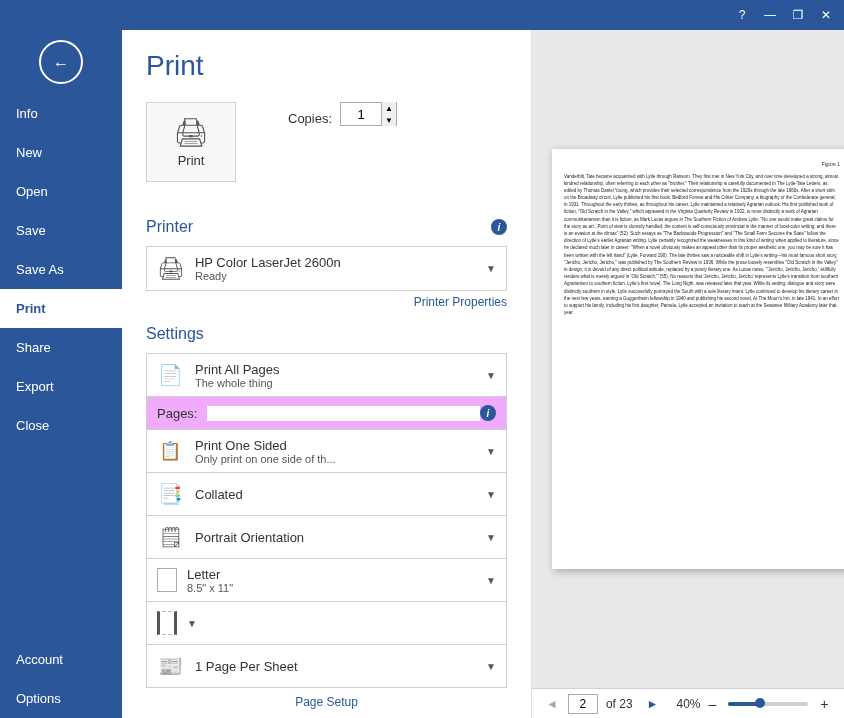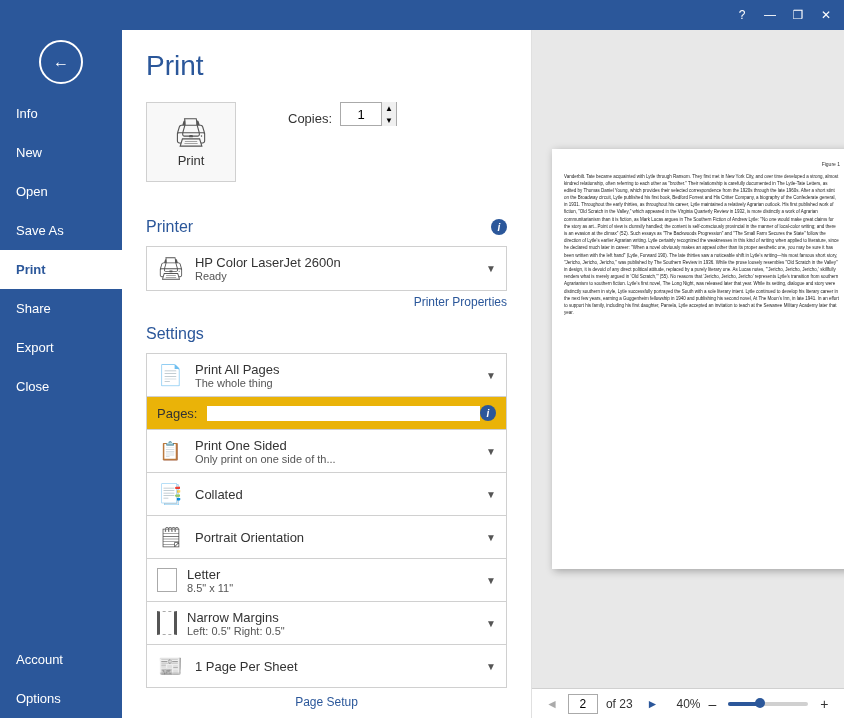--- a/index.html
+++ b/index.html
@@ -225,21 +225,21 @@
     .setting-sub { font-size: 11px; color: #555; }
     .setting-arrow { font-size: 10px; color: #555; }
 
     
     .pages-row {
       border: 1px solid #d0d0d0;
       padding: 6px 10px;
       display: flex;
       align-items: center;
       margin-bottom: -1px;
-      background: #eab308;
+      background: #f0abfc;
       min-height: 34px;
     }
     .pages-label { font-size: 13px; color: #333; margin-right: 10px; }
     .pages-input {
       flex: 1;
       border: none;
       outline: none;
       font-size: 13px;
       color: #333;
     }
@@ -385,20 +385,21 @@
   <button class="title-bar-btn close">✕</button>
 </div>
 
 <div class="main-container">
 
   <div class="sidebar">
     <button class="back-btn">←</button>
     <div class="sidebar-item">Info</div>
     <div class="sidebar-item">New</div>
     <div class="sidebar-item">Open</div>
+    <div class="sidebar-item">Save</div>
     <div class="sidebar-item">Save As</div>
     <div class="sidebar-item print-active">Print</div>
     <div class="sidebar-item">Share</div>
     <div class="sidebar-item">Export</div>
     <div class="sidebar-item">Close</div>
     <div style="flex:1"></div>
     <div class="sidebar-item">Account</div>
     <div class="sidebar-item">Options</div>
   </div>
 
@@ -487,24 +488,20 @@
           <div class="setting-icon" style="font-size:16px; border: 1px solid #aaa; width:20px; height:24px; display:inline-block; vertical-align:middle;"></div>
           <div class="setting-text">
             <div class="setting-main">Letter</div>
             <div class="setting-sub">8.5" x 11"</div>
           </div>
           <span class="setting-arrow">▼</span>
         </div>
 
         <div class="setting-row">
           <div class="setting-icon" style="font-size:14px; border: 1px dashed #aaa; width:20px; height:24px; display:inline-block; border-left: 3px solid #555; border-right: 3px solid #555; vertical-align:middle;"></div>
-          <div class="setting-text">
-            <div class="setting-main">Narrow Margins</div>
-            <div class="setting-sub">Left:  0.5"    Right:  0.5"</div>
-          </div>
           <span class="setting-arrow">▼</span>
         </div>
 
         <div class="setting-row">
           <div class="setting-icon">📰</div>
           <div class="setting-text">
             <div class="setting-main">1 Page Per Sheet</div>
           </div>
           <span class="setting-arrow">▼</span>
         </div>

